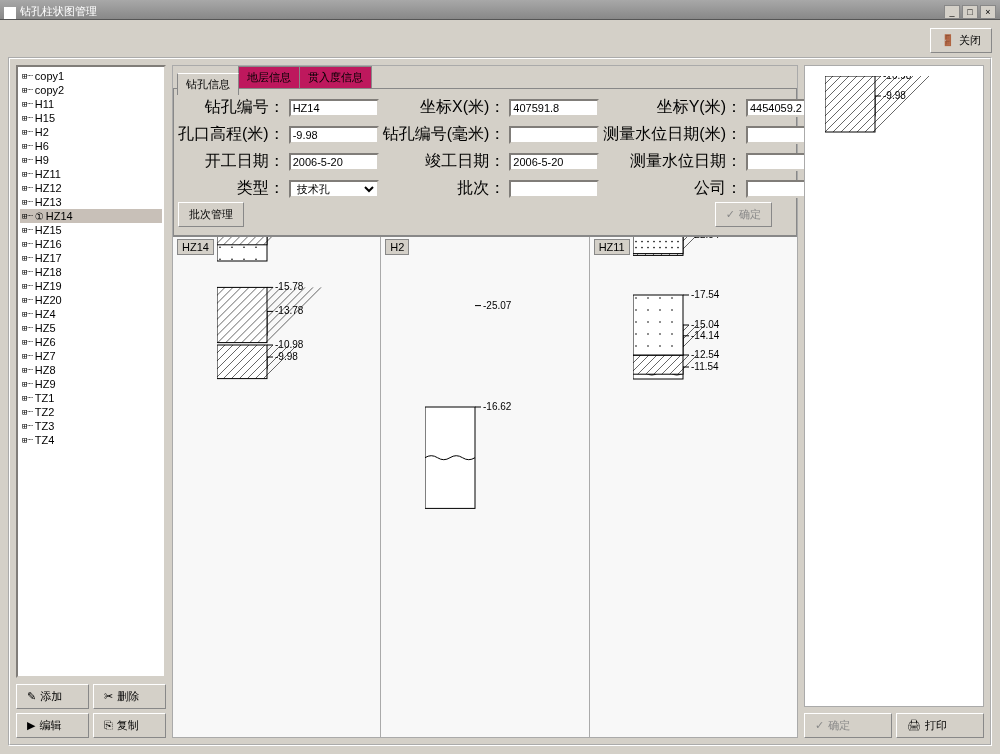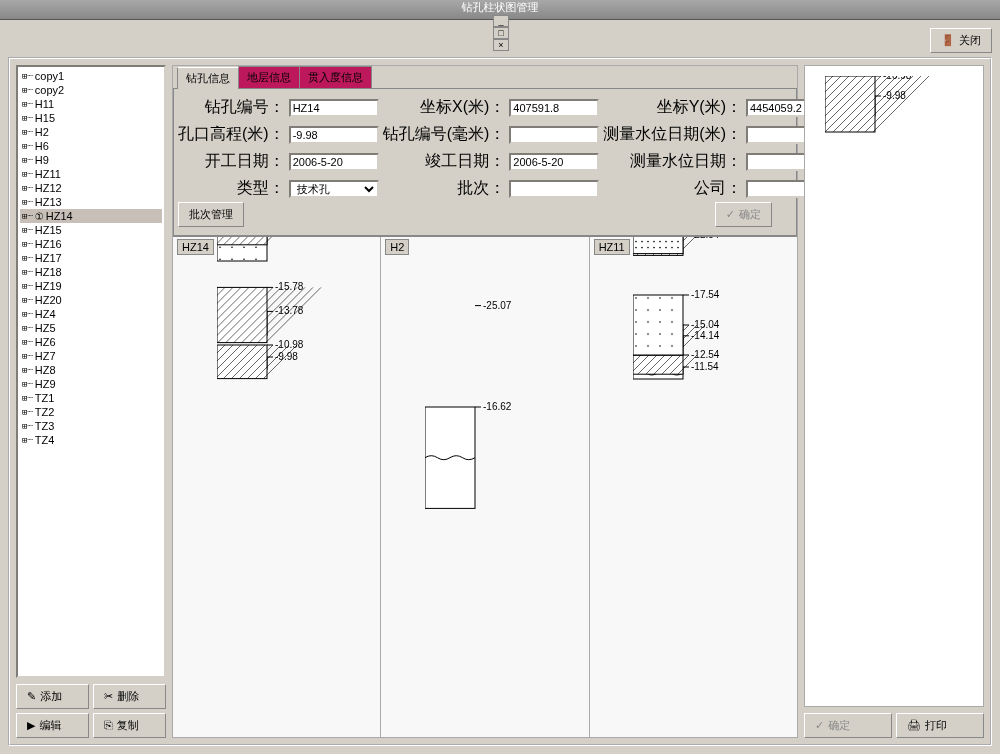--- a/index.html
+++ b/index.html
@@ -1,18 +1,18 @@
 <!DOCTYPE html>
 <html><head>
 <meta charset="utf-8">
 <style>
 * { box-sizing: border-box; margin: 0; padding: 0; font-family: "Microsoft YaHei", SimSun, Arial, sans-serif; font-size: 11px; }
 body { background: #d4d0c8; width: 1000px; height: 754px; overflow: hidden; }
 
-.titlebar { height: 20px; background: linear-gradient(#a8a8a8, #888); color: #fff; display: flex; align-items: center; padding: 0 16px; border-bottom: 1px solid #555; flex-direction: column; }
+.titlebar { height: 20px; background: linear-gradient(#a8a8a8, #888); color: #fff; display: flex; align-items: flex-end; padding: 0 4px; border-bottom: 1px solid #555; }
 .titlebar .icon { width: 12px; height: 12px; background: #fff; margin-right: 4px; }
 .titlebar .spacer { flex: 1; }
 .titlebar .winbtn { width: 16px; height: 14px; background: #d4d0c8; border: 1px solid #888; margin-left: 2px; display: flex; align-items: center; justify-content: center; font-size: 9px; color: #000; cursor: pointer; }
 
 .outer { padding: 8px; height: calc(100% - 20px); display: flex; flex-direction: column; }
 .toprow { display: flex; justify-content: flex-end; margin-bottom: 4px; }
 .btn { background: #d4d0c8; border: 1px solid #888; border-top-color: #fff; border-left-color: #fff; padding: 4px 10px; cursor: pointer; display: inline-flex; align-items: center; gap: 4px; }
 .btn.disabled { color: #888; }
 .panel { border: 2px groove #fff; flex: 1; padding: 6px; display: flex; gap: 6px; min-height: 0; }
 
@@ -21,21 +21,21 @@
 .tree-item { padding: 1px 2px; white-space: nowrap; cursor: pointer; display: flex; align-items: center; gap: 2px; }
 .tree-item .exp { font-family: monospace; font-size: 9px; }
 .tree-item.selected { background: #c8c0b8; }
 .tree-item .mark { font-size: 10px; }
 .sidebar-btns { display: grid; grid-template-columns: 1fr 1fr; gap: 4px; margin-top: 6px; }
 
 .main { flex: 1; display: flex; gap: 6px; min-width: 0; }
 .center { flex: 1; display: flex; flex-direction: column; border: 1px solid #aaa; background: #d4d0c8; min-width: 0; }
 .tabs { display: flex; padding-left: 4px; }
 .tab { padding: 3px 8px; border: 1px solid #888; border-bottom: none; background: #be185d; cursor: pointer; margin-right: -1px; font-size: 11px; }
-.tab.active { background: #d4d0c8; position: relative; top: 1px; border-top: 1px solid #fff; }
+.tab.active { background: #d4d0c8; position: relative; top: 7px; border-top: 1px solid #fff; }
 .form-area { border: 1px solid #888; background: #d4d0c8; padding: 8px 4px; }
 .form-grid { display: grid; grid-template-columns: auto 90px auto 90px auto 90px; gap: 6px 4px; align-items: center; }
 .form-grid label { text-align: right; font-size: 16px; white-space: nowrap; }
 .form-grid input, .form-grid select { border: 2px inset #d4d0c8; background: #fff; height: 18px; padding: 0 2px; font-size: 11px; width: 100%; }
 .form-grid input:read-only { background: #eee; }
 .form-btns { display: flex; justify-content: space-between; gap: 24px; margin-top: 3px; padding-right: 20px; }
 
 .columns-view { flex: 1; display: flex; background: #fff; border-top: 1px solid #888; min-height: 0; overflow: hidden; }
 .col-pane { flex: 1; border-right: 1px solid #aaa; position: relative; background: #f8f8f8; }
 .col-pane:last-child { border-right: none; }

